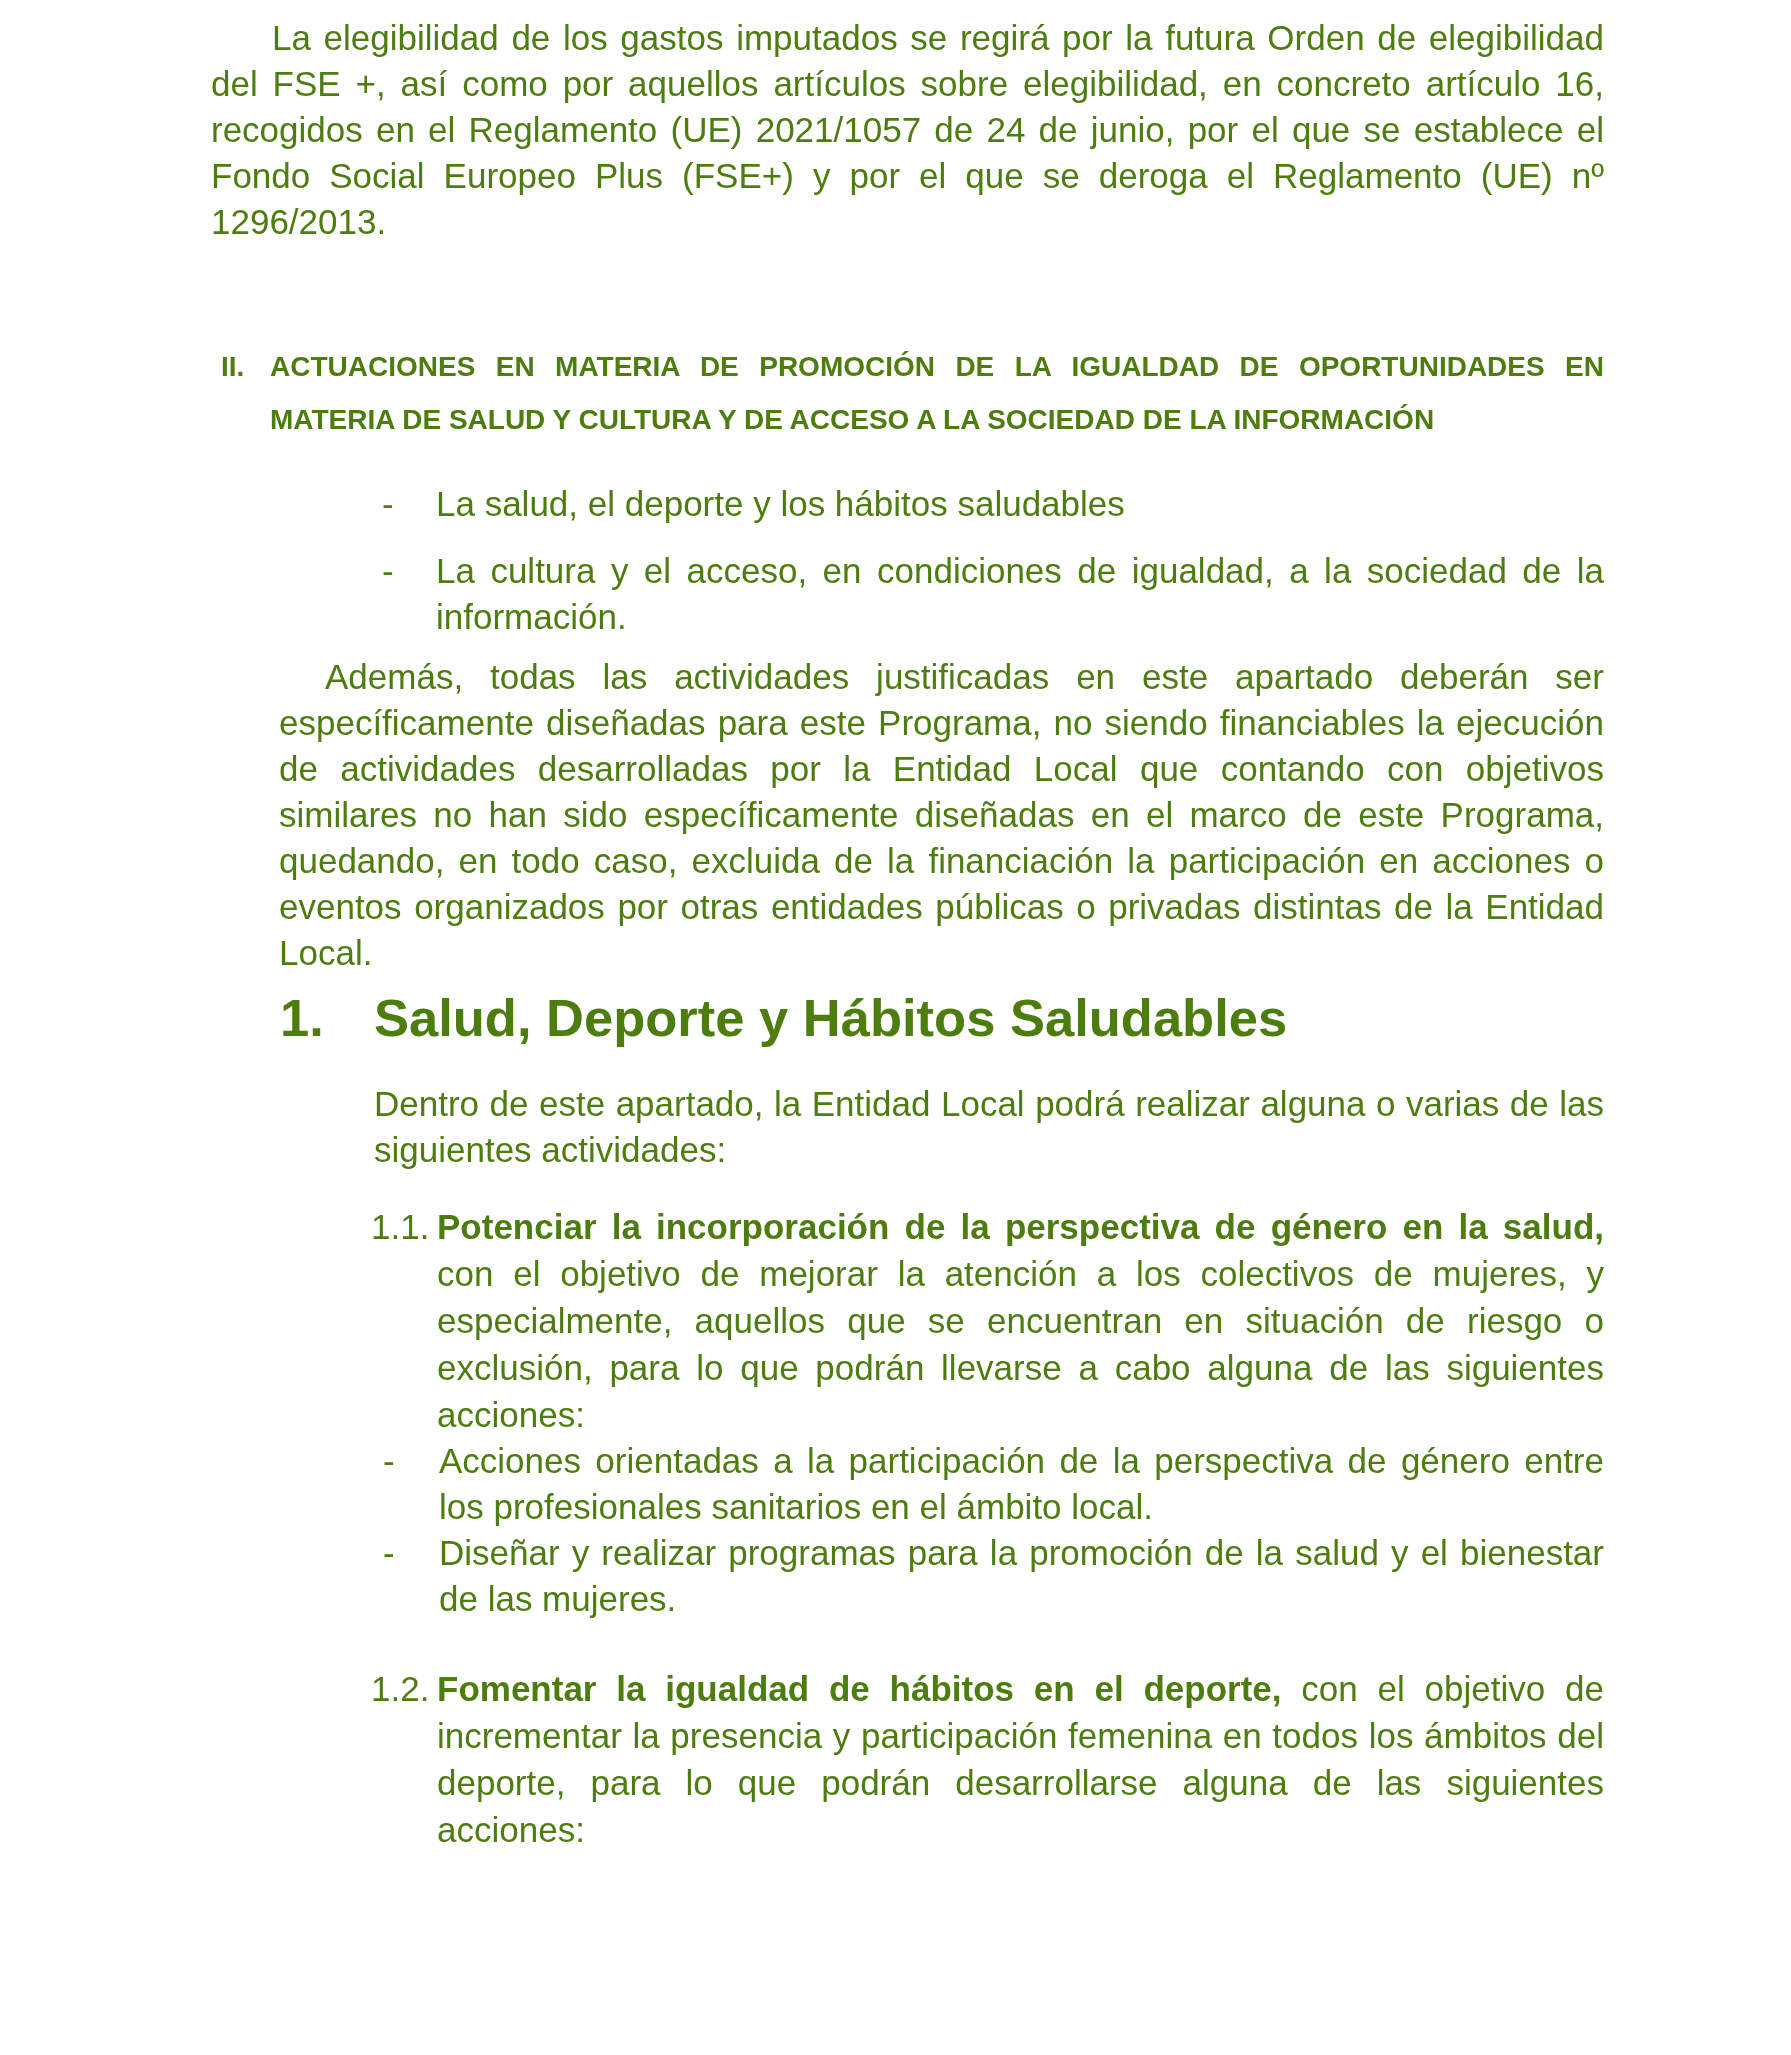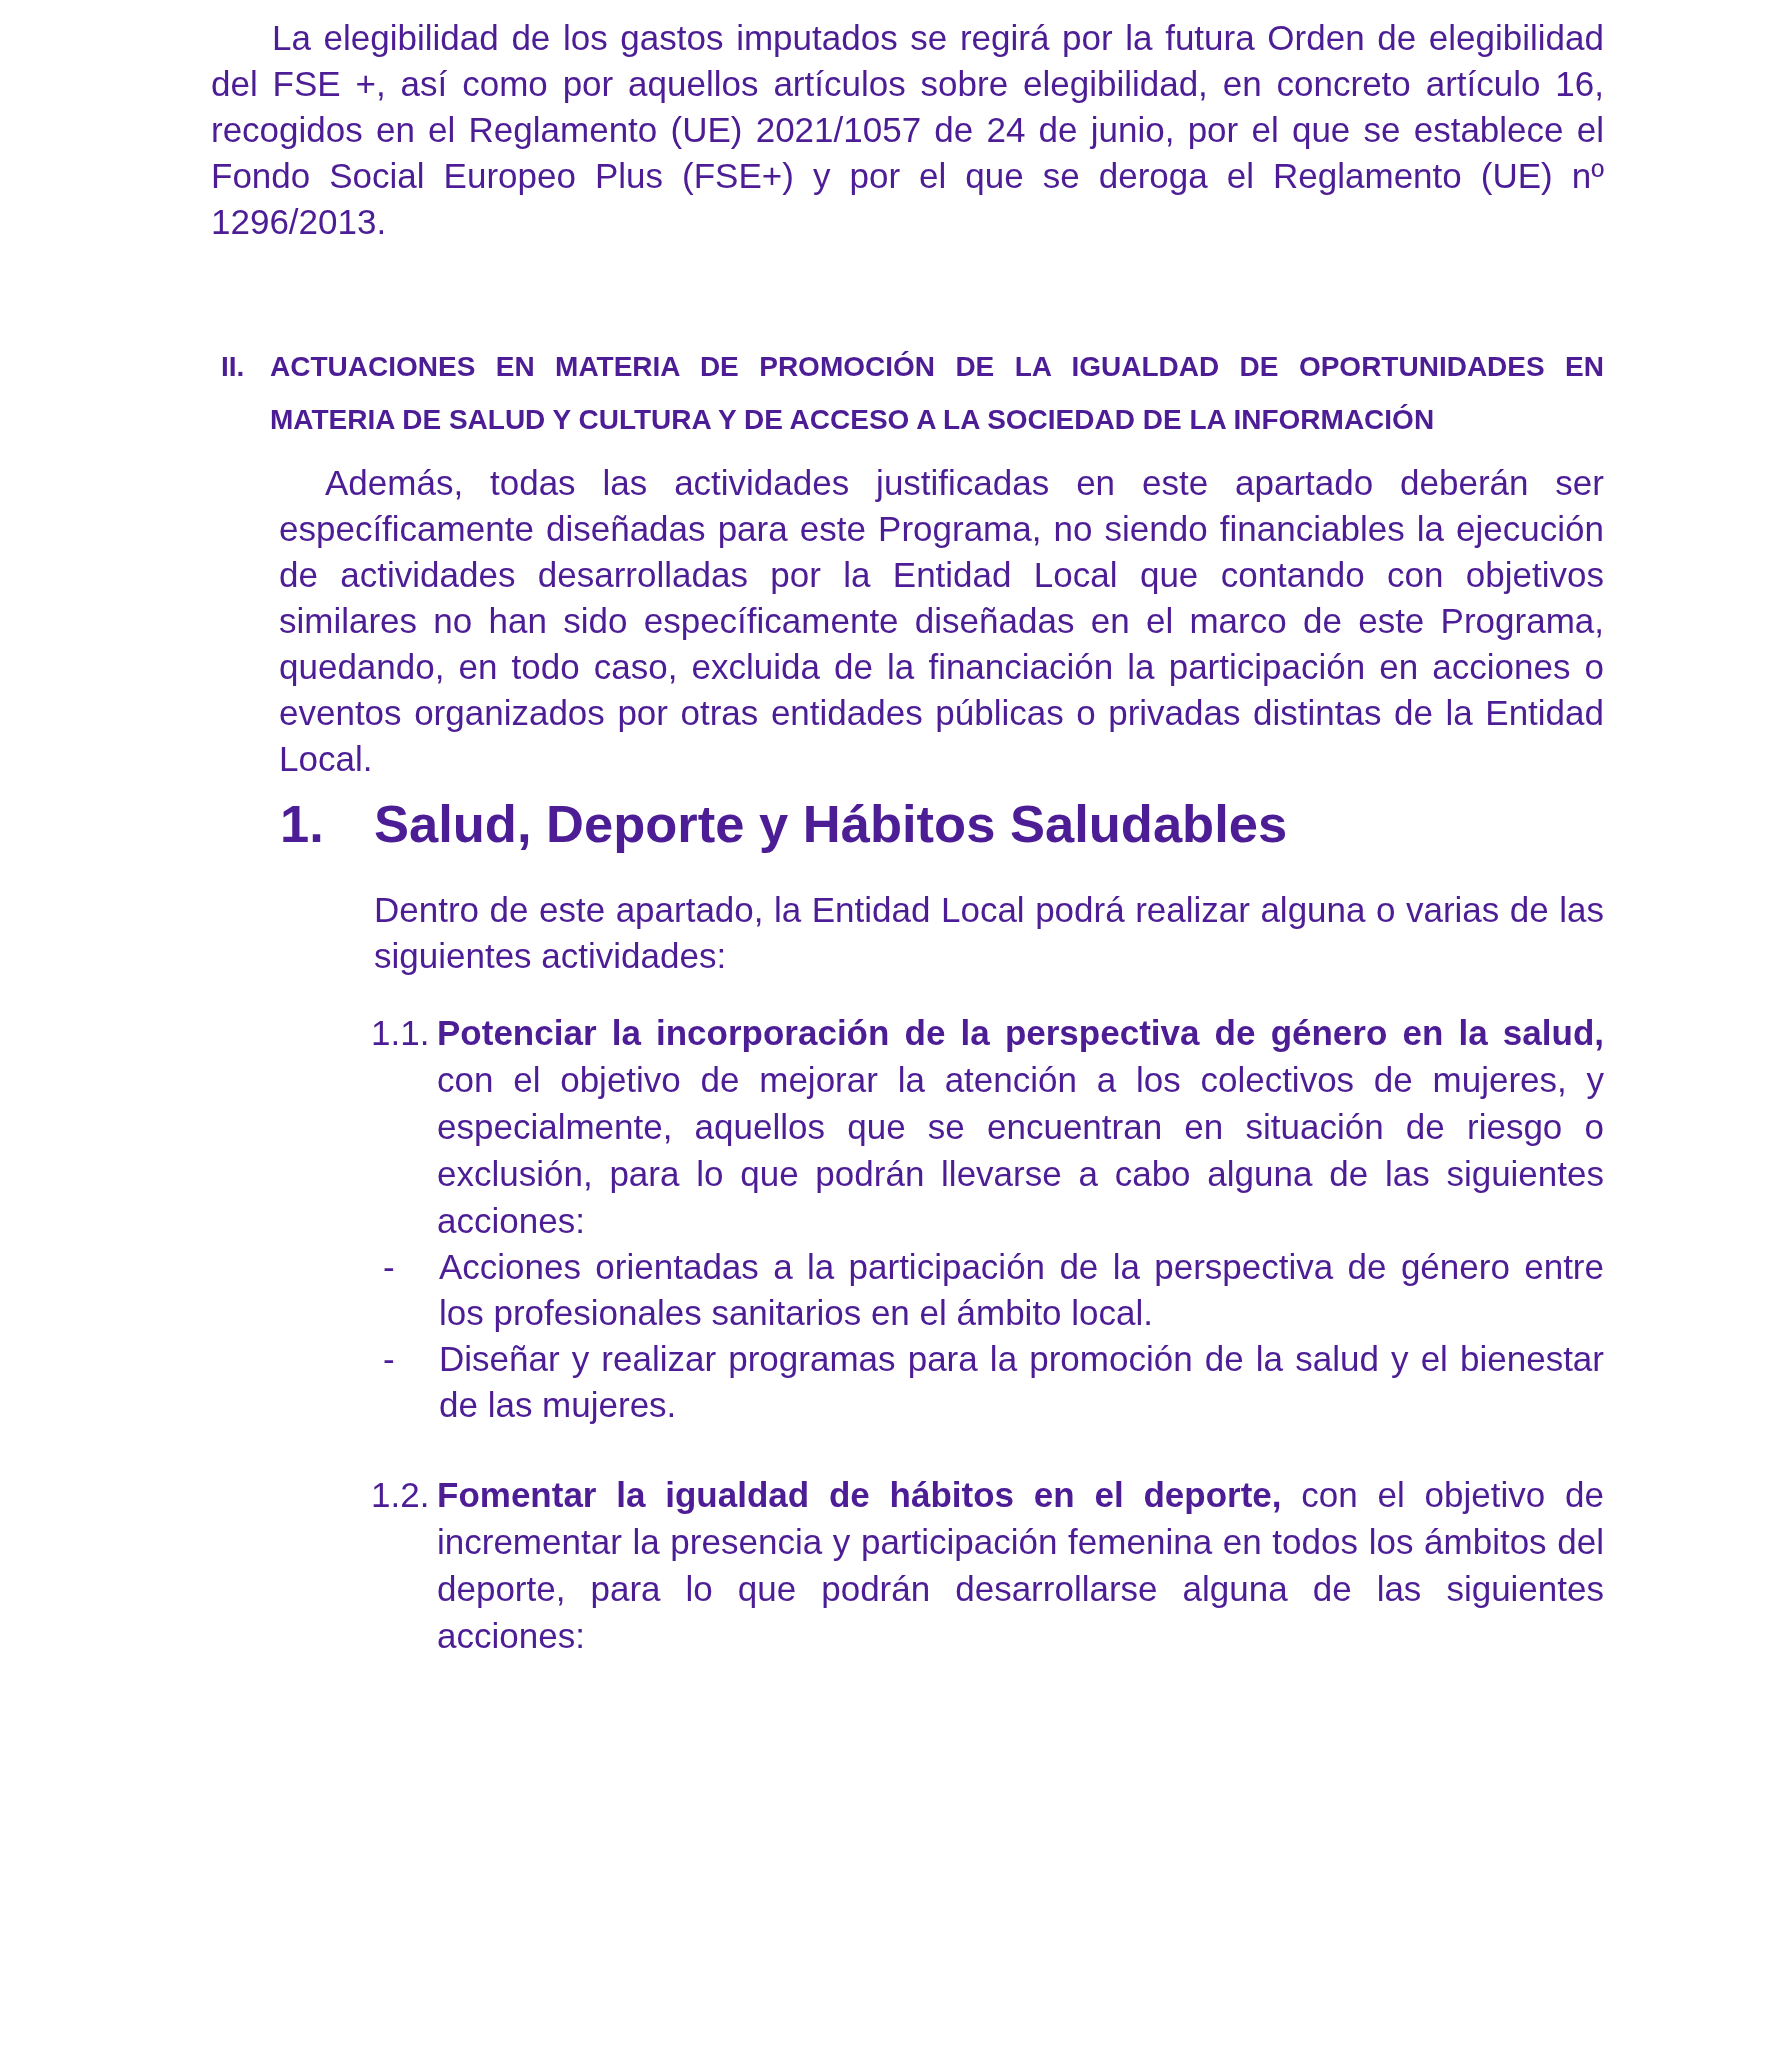--- a/index.html
+++ b/index.html
@@ -2,21 +2,21 @@
 <html style="font-size:12px"><head>
 <meta charset="utf-8">
 <style>
   * { margin: 0; padding: 0; box-sizing: border-box; }
   html, body { background: #ffffff; }
   .page {
     position: relative;
     width: 1792px;
     height: 2056px;
     background: #ffffff;
-    color: #4c1d95;
+    color: #4d7c0f;
     font-family: "Liberation Sans", sans-serif;
     font-size: 35px;
     overflow: hidden;
   }
   
   .intro {
     margin: 15px 188px 0 211px;
     text-indent: 61px;
     text-align: justify;
     line-height: 46px;
@@ -109,20 +109,24 @@
 </head>
 <body>
 
 <div class="page">
 
   <p class="intro">La elegibilidad de los gastos imputados se regirá por la futura Orden de elegibilidad del FSE +, así como por aquellos artículos sobre elegibilidad, en concreto artículo 16, recogidos en el Reglamento (UE) 2021/1057 de 24 de junio, por el que se establece el Fondo Social Europeo Plus (FSE+) y por el que se deroga el Reglamento (UE) nº 1296/2013.</p>
 
   <h1 class="sec2-heading"><span class="sec-num">II.</span><span>ACTUACIONES EN MATERIA DE PROMOCIÓN DE LA IGUALDAD DE OPORTUNIDADES EN MATERIA DE SALUD Y CULTURA Y DE ACCESO A LA SOCIEDAD DE LA INFORMACIÓN</span></h1>
 
 
+  <ul class="objectives">
+    <li class="bullet-item"><span class="dash">-</span><span>La salud, el deporte y los hábitos saludables</span></li>
+    <li class="bullet-item"><span class="dash">-</span><span>La cultura y el acceso, en condiciones de igualdad, a la sociedad de la información.</span></li>
+  </ul>
 
   <p class="note">Además, todas las actividades justificadas en este apartado deberán ser específicamente diseñadas para este Programa, no siendo financiables la ejecución de actividades desarrolladas por la Entidad Local que contando con objetivos similares no han sido específicamente diseñadas en el marco de este Programa, quedando, en todo caso, excluida de la financiación la participación en acciones o eventos organizados por otras entidades públicas o privadas distintas de la Entidad Local.</p>
 
   <h2 class="sub-heading"><span class="sub-num">1.</span><span>Salud, Deporte y Hábitos Saludables</span></h2>
 
   <p class="sub-intro">Dentro de este apartado, la Entidad Local podrá realizar alguna o varias de las siguientes actividades:</p>
 
   <p class="numbered-item"><span class="item-num">1.1.</span><span class="bold-lead">Potenciar la incorporación de la perspectiva de género en la salud,</span><span> con el objetivo de mejorar la atención a los colectivos de mujeres, y especialmente, aquellos que se encuentran en situación de riesgo o exclusión, para lo que podrán llevarse a cabo alguna de las siguientes acciones:</span></p>
 
   <ul class="actions">

